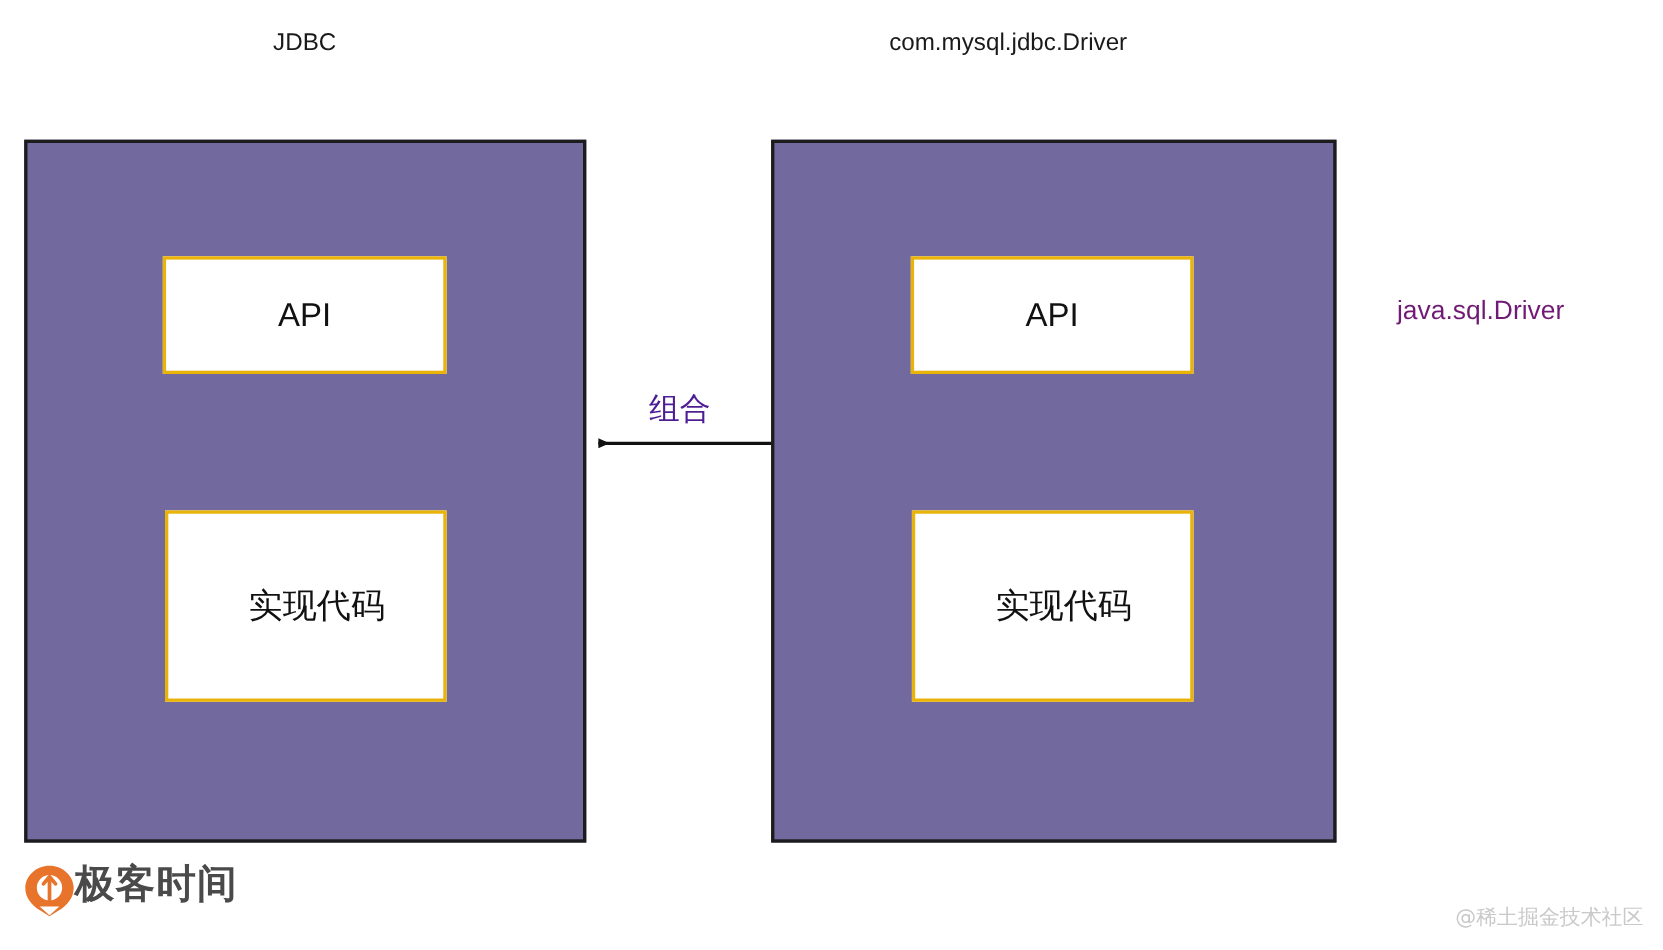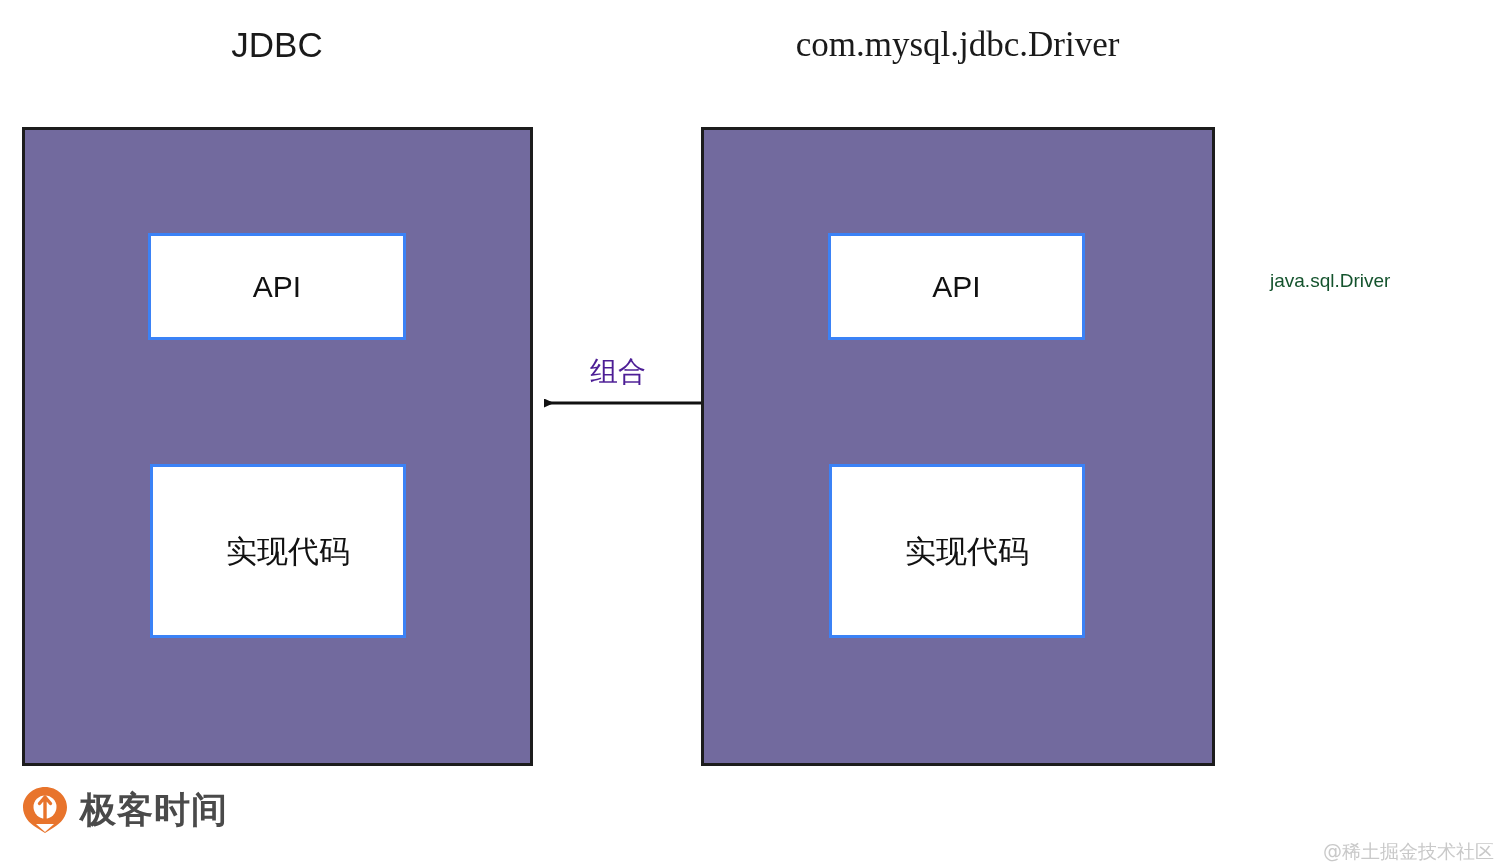--- a/index.html
+++ b/index.html
@@ -16,45 +16,44 @@
     position: relative;
     width: 1512px;
     height: 864px;
     background: #ffffff;
     overflow: hidden;
   }
 
   
   .title {
     position: absolute;
-    font-size: 35px;
+    font-size: 22px;
     line-height: 1;
     color: #1a1a1a;
     white-space: nowrap;
     text-align: center;
   }
   #title-jdbc {
     left: 22px;
     top: 27px;
     width: 510px;
   }
   #title-mysql-driver {
-    left: 701px;
+    left: 660px;
     top: 27px;
     width: 513px;
-    font-family: Liberation Serif, serif;
   }
   #label-java-sql-driver {
     position: absolute;
     left: 1270px;
     top: 271px;
-    font-size: 19px;
-    line-height: 1;
-    white-space: nowrap;
-    color: #14532d;
+    font-size: 24px;
+    line-height: 1;
+    white-space: nowrap;
+    color: #701a75;
   }
 
   
   .purple-box {
     position: absolute;
     background: #726a9e;
     border: 3px solid #1c1c1c;
     box-sizing: border-box;
   }
   #box-jdbc {
@@ -67,21 +66,21 @@
     left: 701px;
     top: 127px;
     width: 514px;
     height: 639px;
   }
 
   
   .inner-box {
     position: absolute;
     background: #ffffff;
-    border: 3px solid #3b82f6;
+    border: 3px solid #eab308;
     box-sizing: border-box;
     display: flex;
     align-items: center;
     justify-content: center;
   }
   .inner-label {
     font-size: 30px;
     line-height: 1;
     color: #111111;
     white-space: nowrap;
@@ -117,42 +116,40 @@
     color: #4c1d95;
     white-space: nowrap;
   }
 
   
   #brand-logo {
     position: absolute;
     left: 22px;
     top: 786px;
     display: flex;
-    align-items: center;
-    gap: 12px;
   }
   #brand-mark {
     width: 46px;
     height: 48px;
     flex: none;
   }
   #brand-text {
     font-family: "DejaVu Sans", "Liberation Sans", sans-serif;
     font-size: 36px;
     font-weight: bold;
     color: #4a4a4a;
     line-height: 1;
     letter-spacing: 1px;
   }
 
   
   #watermark {
     position: absolute;
     right: 18px;
-    bottom: 3px;
+    bottom: 20px;
     font-family: "DejaVu Sans", "Liberation Sans", sans-serif;
     font-size: 19px;
     line-height: 1;
     color: #c9c9c9;
     white-space: nowrap;
   }
 </style>
 </head>
 <body>
 

